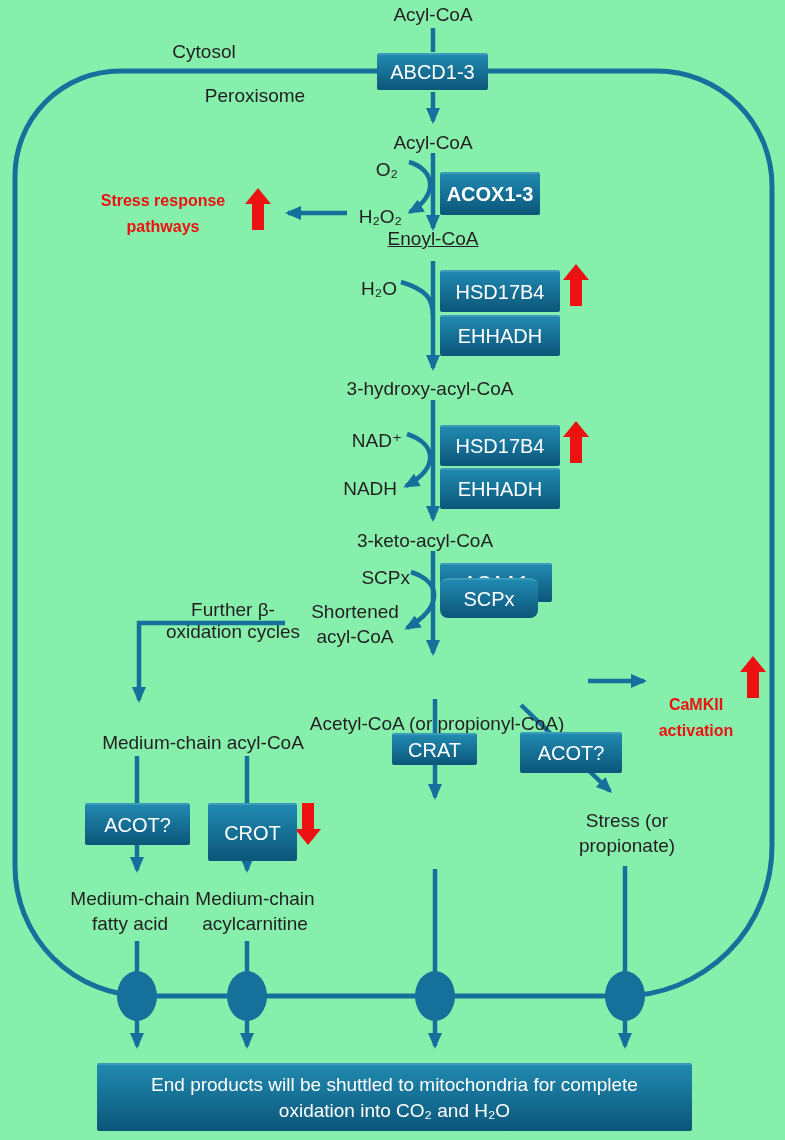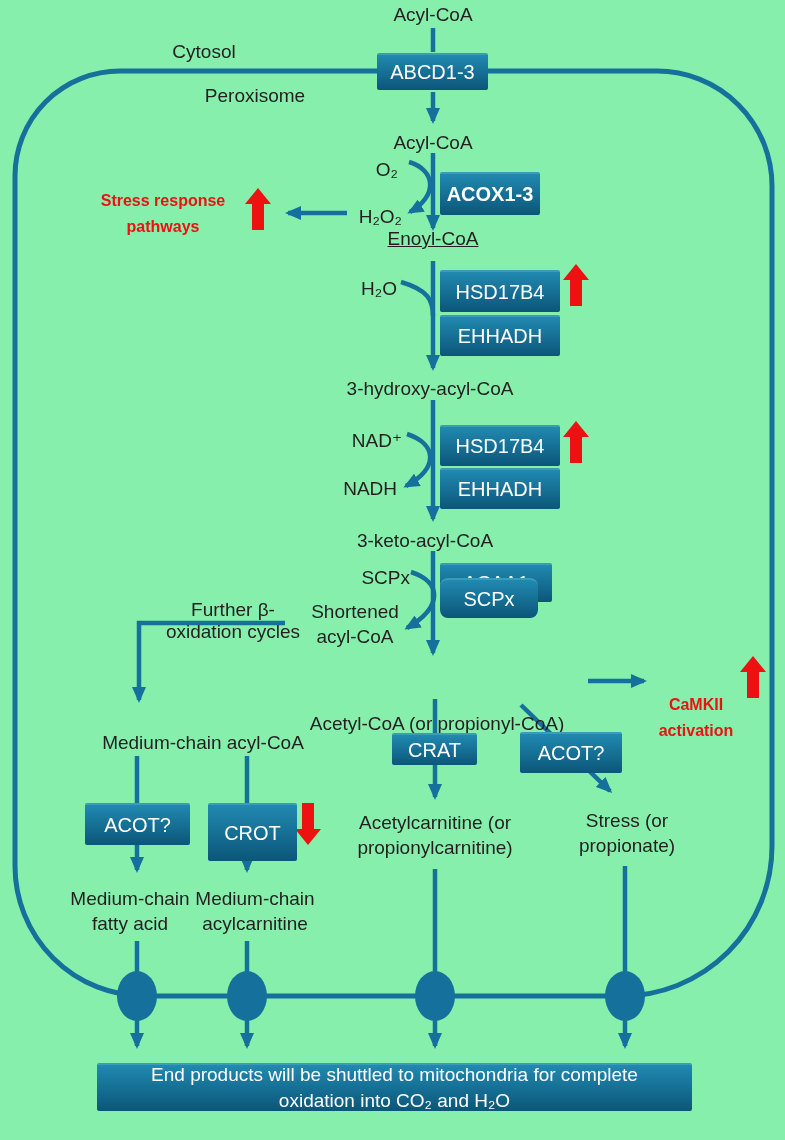--- a/index.html
+++ b/index.html
@@ -113,24 +113,20 @@
     <div>Stress response</div>
     <div>pathways</div>
   </div>
   <div class="lbl red-lbl" style="left:696px;top:692px;">
     <div>CaMKII</div>
     <div>activation</div>
   </div>
 
   <div class="lbl" style="left:203px;top:731px;">Medium-chain acyl-CoA</div>
 
-  <div class="lbl two" style="left:435px;top:810px;">
-    <div>Acetylcarnitine (or</div>
-    <div>propionylcarnitine)</div>
-  </div>
   <div class="lbl two" style="left:627px;top:808px;">
     <div>Stress (or</div>
     <div>propionate)</div>
   </div>
   <div class="lbl two" style="left:130px;top:886px;">
     <div>Medium-chain</div>
     <div>fatty acid</div>
   </div>
   <div class="lbl two" style="left:255px;top:886px;">
     <div>Medium-chain</div>
@@ -143,18 +139,18 @@
   <div class="ebox" style="left:440px;top:315px;width:120px;height:41px;">EHHADH</div>
   <div class="ebox" style="left:440px;top:425px;width:120px;height:41px;">HSD17B4</div>
   <div class="ebox" style="left:440px;top:468px;width:120px;height:41px;">EHHADH</div>
   <div class="ebox" style="left:440px;top:563px;width:112px;height:39px;">ACAA1</div>
   <div class="ebox" style="left:440px;top:578px;width:98px;height:40px;border-radius:8px;">SCPx</div>
   <div class="ebox" style="left:392px;top:733px;width:85px;height:32px;">CRAT</div>
   <div class="ebox" style="left:520px;top:732px;width:102px;height:41px;">ACOT?</div>
   <div class="ebox" style="left:85px;top:803px;width:105px;height:42px;">ACOT?</div>
   <div class="ebox" style="left:208px;top:803px;width:89px;height:58px;">CROT</div>
 
-  <div class="ebox endbox" style="left:97px;top:1063px;width:595px;height:48px;">
+  <div class="ebox endbox" style="left:97px;top:1063px;width:595px;height:68px;">
     <div>End products will be shuttled to mitochondria for complete</div>
     <div>oxidation into CO₂ and H₂O</div>
   </div>
 
 </div>
 
 </body></html>

